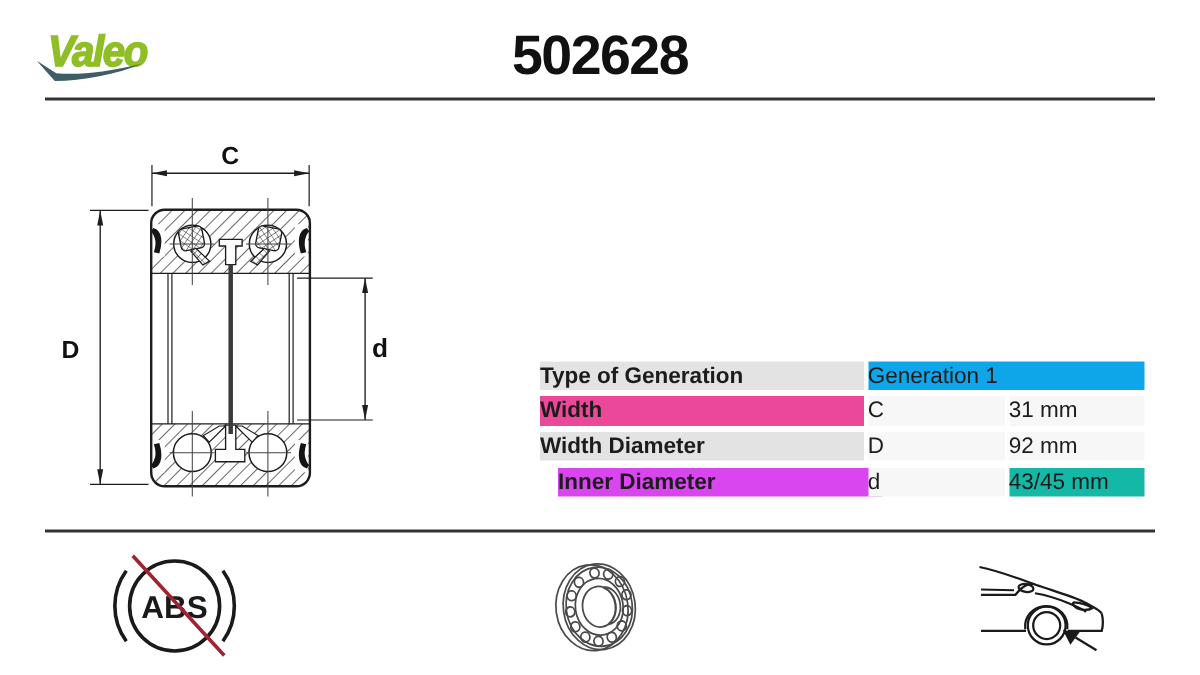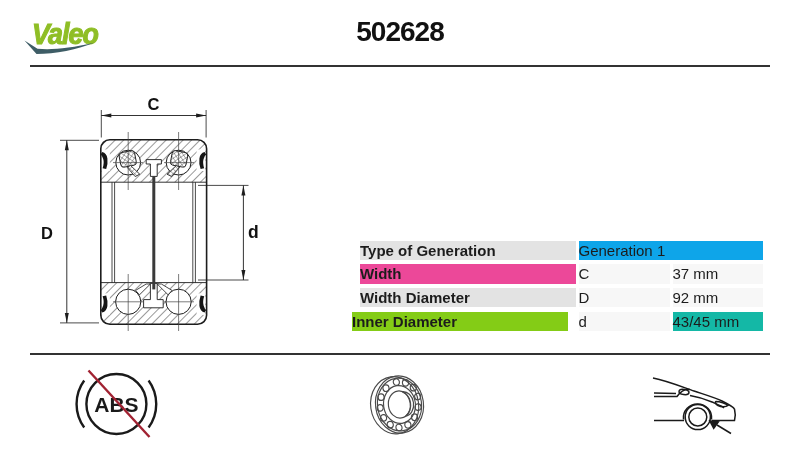--- a/index.html
+++ b/index.html
@@ -8,21 +8,21 @@
   .cell{position:absolute;font-size:15px;line-height:19.6px;text-align:left;color:#1c1c1c;height:19.6px;}
 </style>
 </head>
 <body>
 
 <svg class="abs" style="left:0;top:0;" width="120" height="62" viewBox="0 0 120 62">
   <text x="32" y="44" font-family="Liberation Sans, sans-serif" font-size="29" font-weight="bold" font-style="italic" fill="#8fbe26" letter-spacing="-1" textLength="66" lengthAdjust="spacingAndGlyphs" stroke="#8fbe26" stroke-width="1.1">Valeo</text>
   <path d="M24.5,40.5 L36.5,54 C55,54 78,49.5 94.5,42.5 C70,48.5 52,50 37.5,48.8 Z" fill="#3e5d66"></path>
 </svg>
 
-<div class="abs" style="left:0;top:16px;width:800px;text-align:center;font-size:28px;font-weight:bold;color:#111;letter-spacing:-1px;">502628</div>
+<div class="abs" style="left:0;top:16px;width:800px;text-align:center;font-size:37px;font-weight:bold;color:#111;letter-spacing:-1px;">502628</div>
 
 <div class="abs" style="left:30px;top:65px;width:740px;height:2px;background:#333;"></div>
 
 <svg class="abs" style="left:0;top:0;" width="800" height="450" viewBox="0 0 800 450">
   <defs>
     <pattern id="hatch" width="6" height="6" patternUnits="userSpaceOnUse" patternTransform="rotate(45)">
       <rect width="6" height="6" fill="#ffffff"></rect>
       <line x1="0" y1="0" x2="0" y2="6" stroke="#1d1d1d" stroke-width="0.9"></line>
     </pattern>
     <pattern id="xhatch" width="3.4" height="3.4" patternUnits="userSpaceOnUse" patternTransform="rotate(45)">
@@ -197,26 +197,26 @@
 <div>
 
   <div class="cell" style="left:360px;top:240.5px;width:216px;background:#e3e3e3;font-weight:bold;">Type of Generation</div>
 
   <div class="cell" style="left:578.5px;top:240.5px;width:184.5px;background:#0ea5e9;">Generation 1</div>
 
   <div class="cell" style="left:360px;top:264.2px;width:216px;background:#ec4899;font-weight:bold;">Width</div>
 
   <div class="cell" style="left:578.5px;top:264.2px;width:91.5px;background:#f7f7f7;">C</div>
 
-  <div class="cell" style="left:672.5px;top:264.2px;width:90.5px;background:#f7f7f7;">37 mm</div>
+  <div class="cell" style="left:672.5px;top:264.2px;width:90.5px;background:#f7f7f7;">31 mm</div>
 
   <div class="cell" style="left:360px;top:287.9px;width:216px;background:#e3e3e3;font-weight:bold;">Width Diameter</div>
 
   <div class="cell" style="left:578.5px;top:287.9px;width:91.5px;background:#f7f7f7;">D</div>
 
   <div class="cell" style="left:672.5px;top:287.9px;width:90.5px;background:#f7f7f7;">92 mm</div>
 
-  <div class="cell" style="left:352px;top:311.6px;width:216px;background:#84cc16;font-weight:bold;">Inner Diameter</div>
+  <div class="cell" style="left:372px;top:311.6px;width:216px;background:#d946ef;font-weight:bold;">Inner Diameter</div>
 
   <div class="cell" style="left:578.5px;top:311.6px;width:91.5px;background:#f7f7f7;">d</div>
 
   <div class="cell" style="left:672.5px;top:311.6px;width:90.5px;background:#14b8a6;">43/45 mm</div>
 </div>
 
 </body></html>

